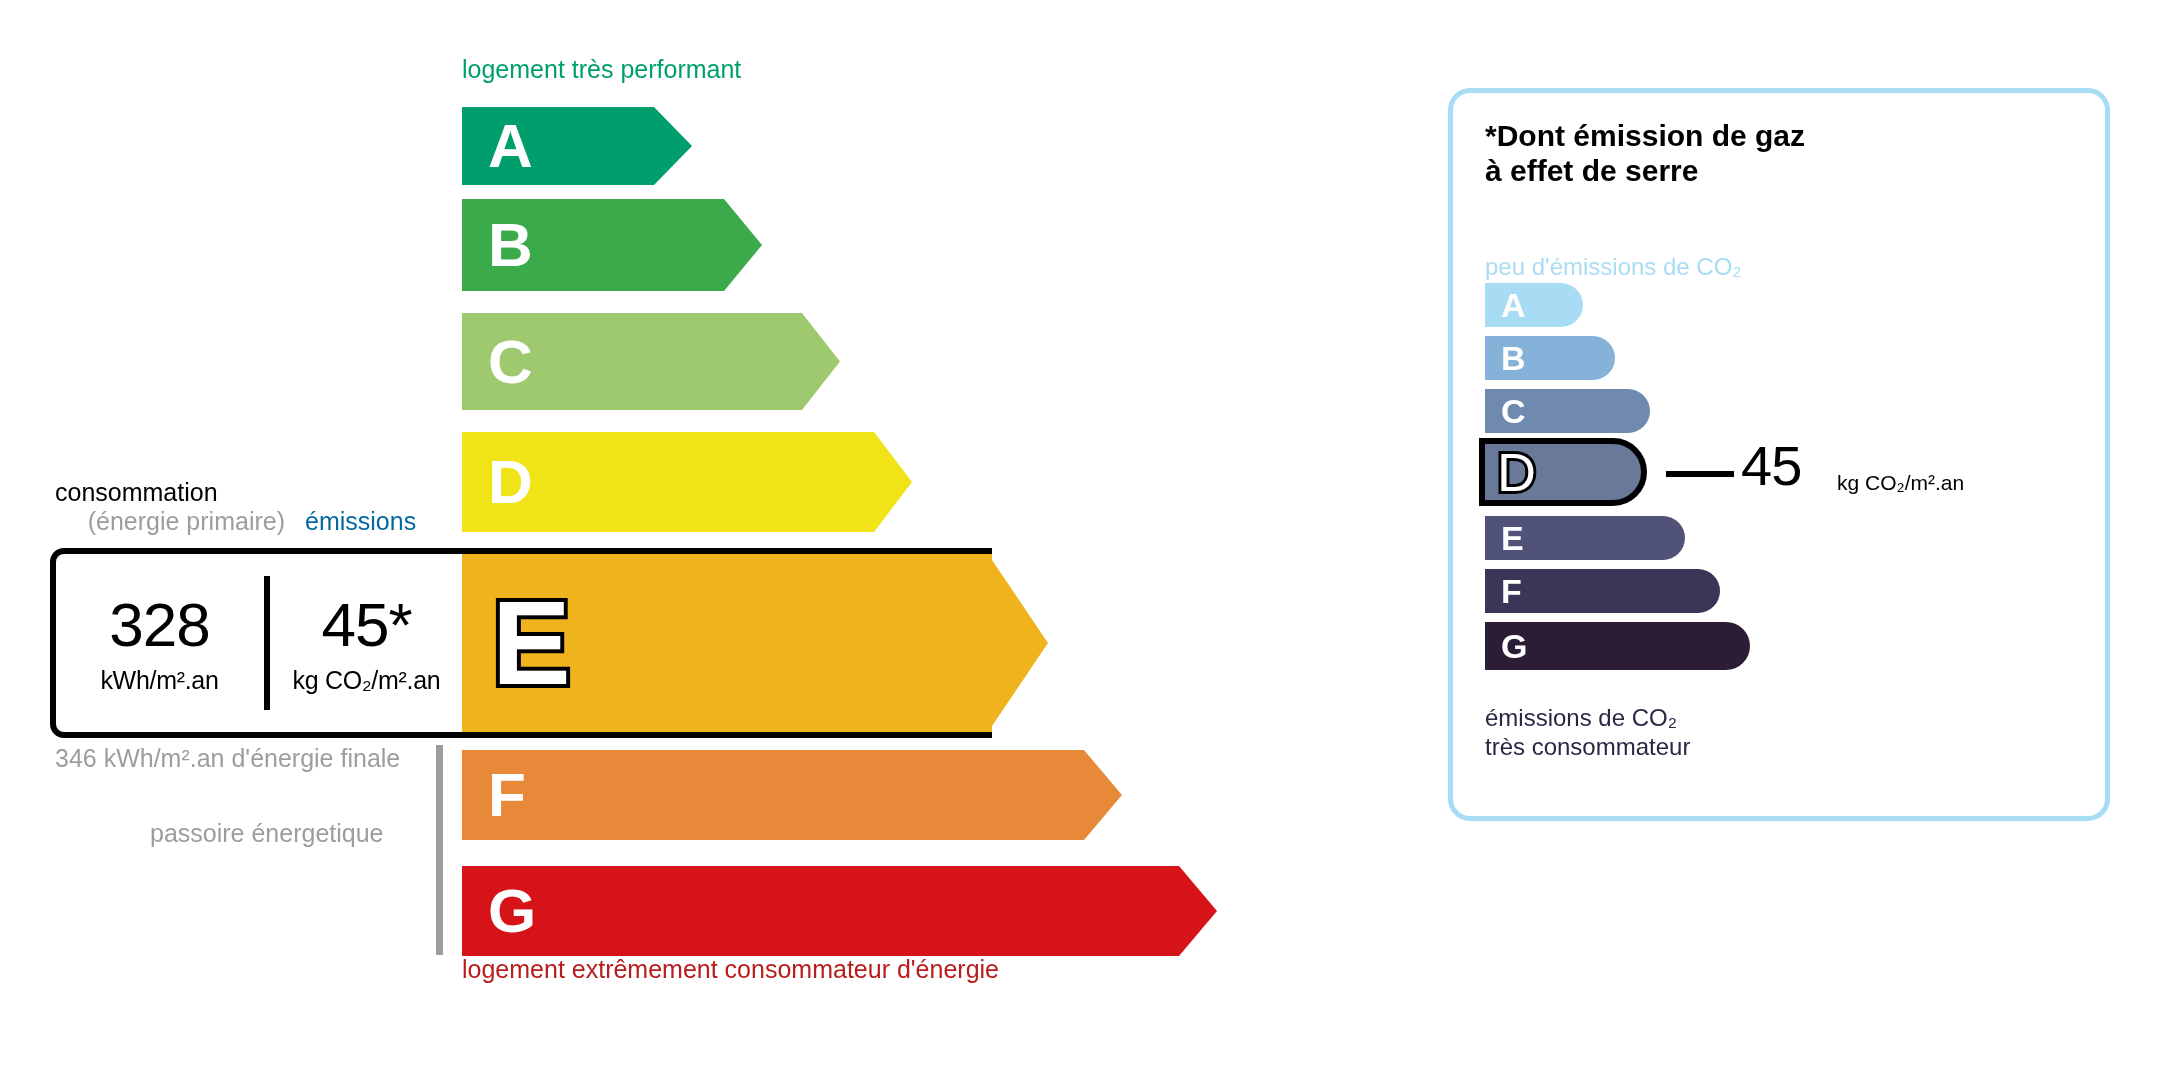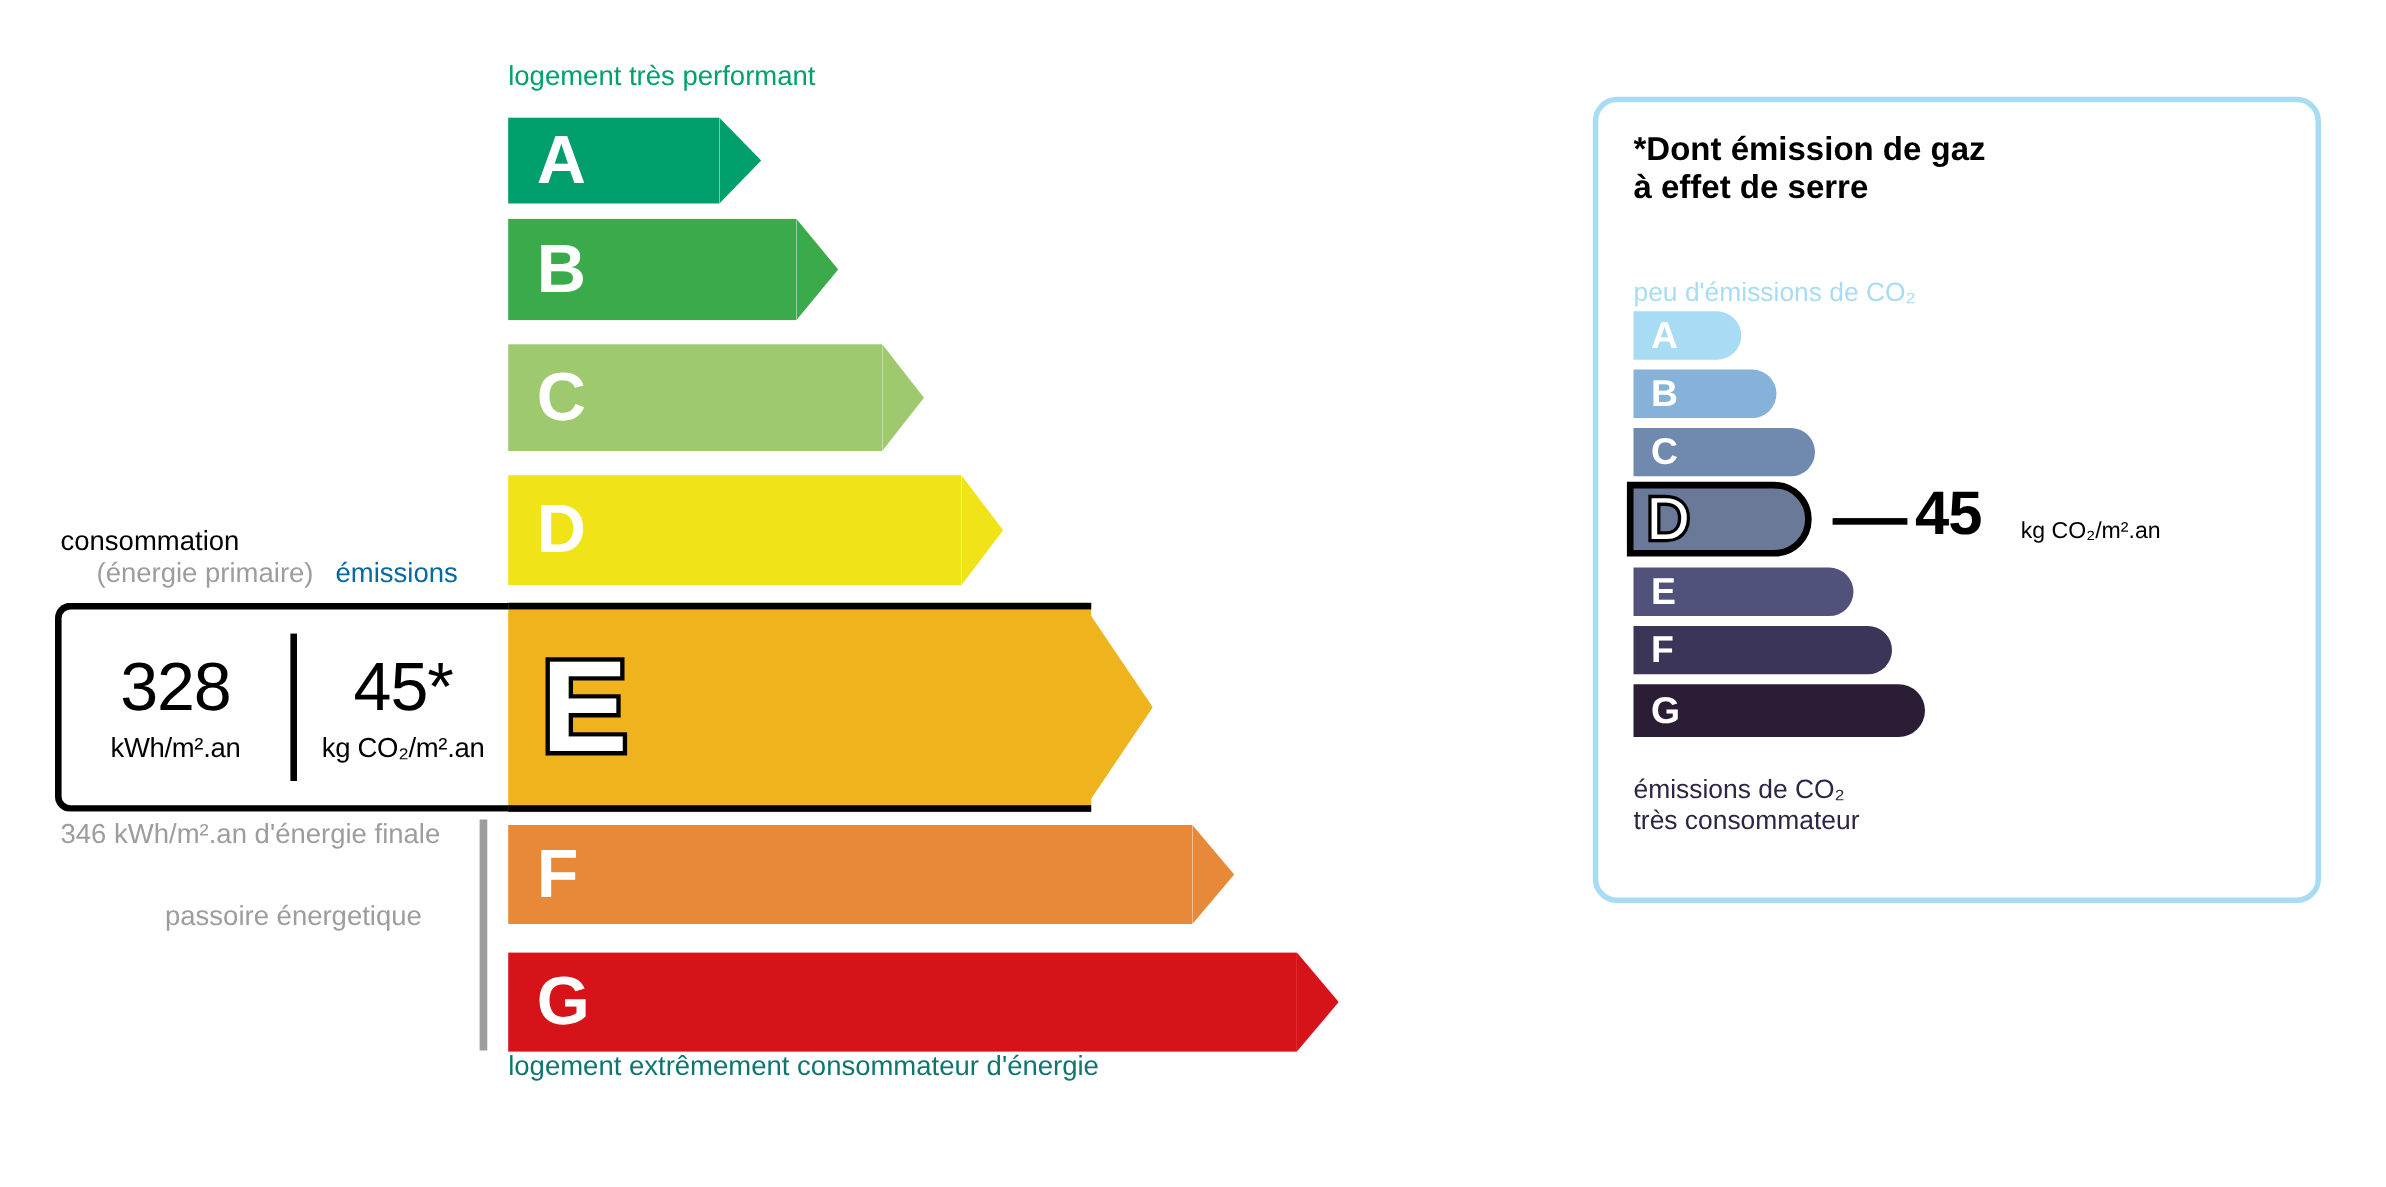--- a/index.html
+++ b/index.html
@@ -33,21 +33,21 @@
     text-align: center;
   }
   #caption-top {
     left: 462px;
     top: 55px;
     color: #00A06D;
   }
   #caption-bottom {
     left: 462px;
     top: 955px;
-    color: #0f766e;
+    color: #b91c1c;
   }
 
   
   .arrow-row {
     position: absolute;
     left: 462px;
   }
   .arrow {
     position: relative;
     height: 100%;
@@ -319,21 +319,21 @@
     top: 378px;
     width: 68px;
     height: 6px;
     background: #000;
   }
   #co2-value {
     position: absolute;
     left: 288px;
     top: 345px;
     font-size: 56px;
-    font-weight: bold;
+    font-weight: normal;
     color: #000;
     line-height: 1;
     letter-spacing: -1px;
   }
   #co2-value-unit {
     position: absolute;
     left: 384px;
     top: 378px;
     font-size: 21px;
     color: #000;

